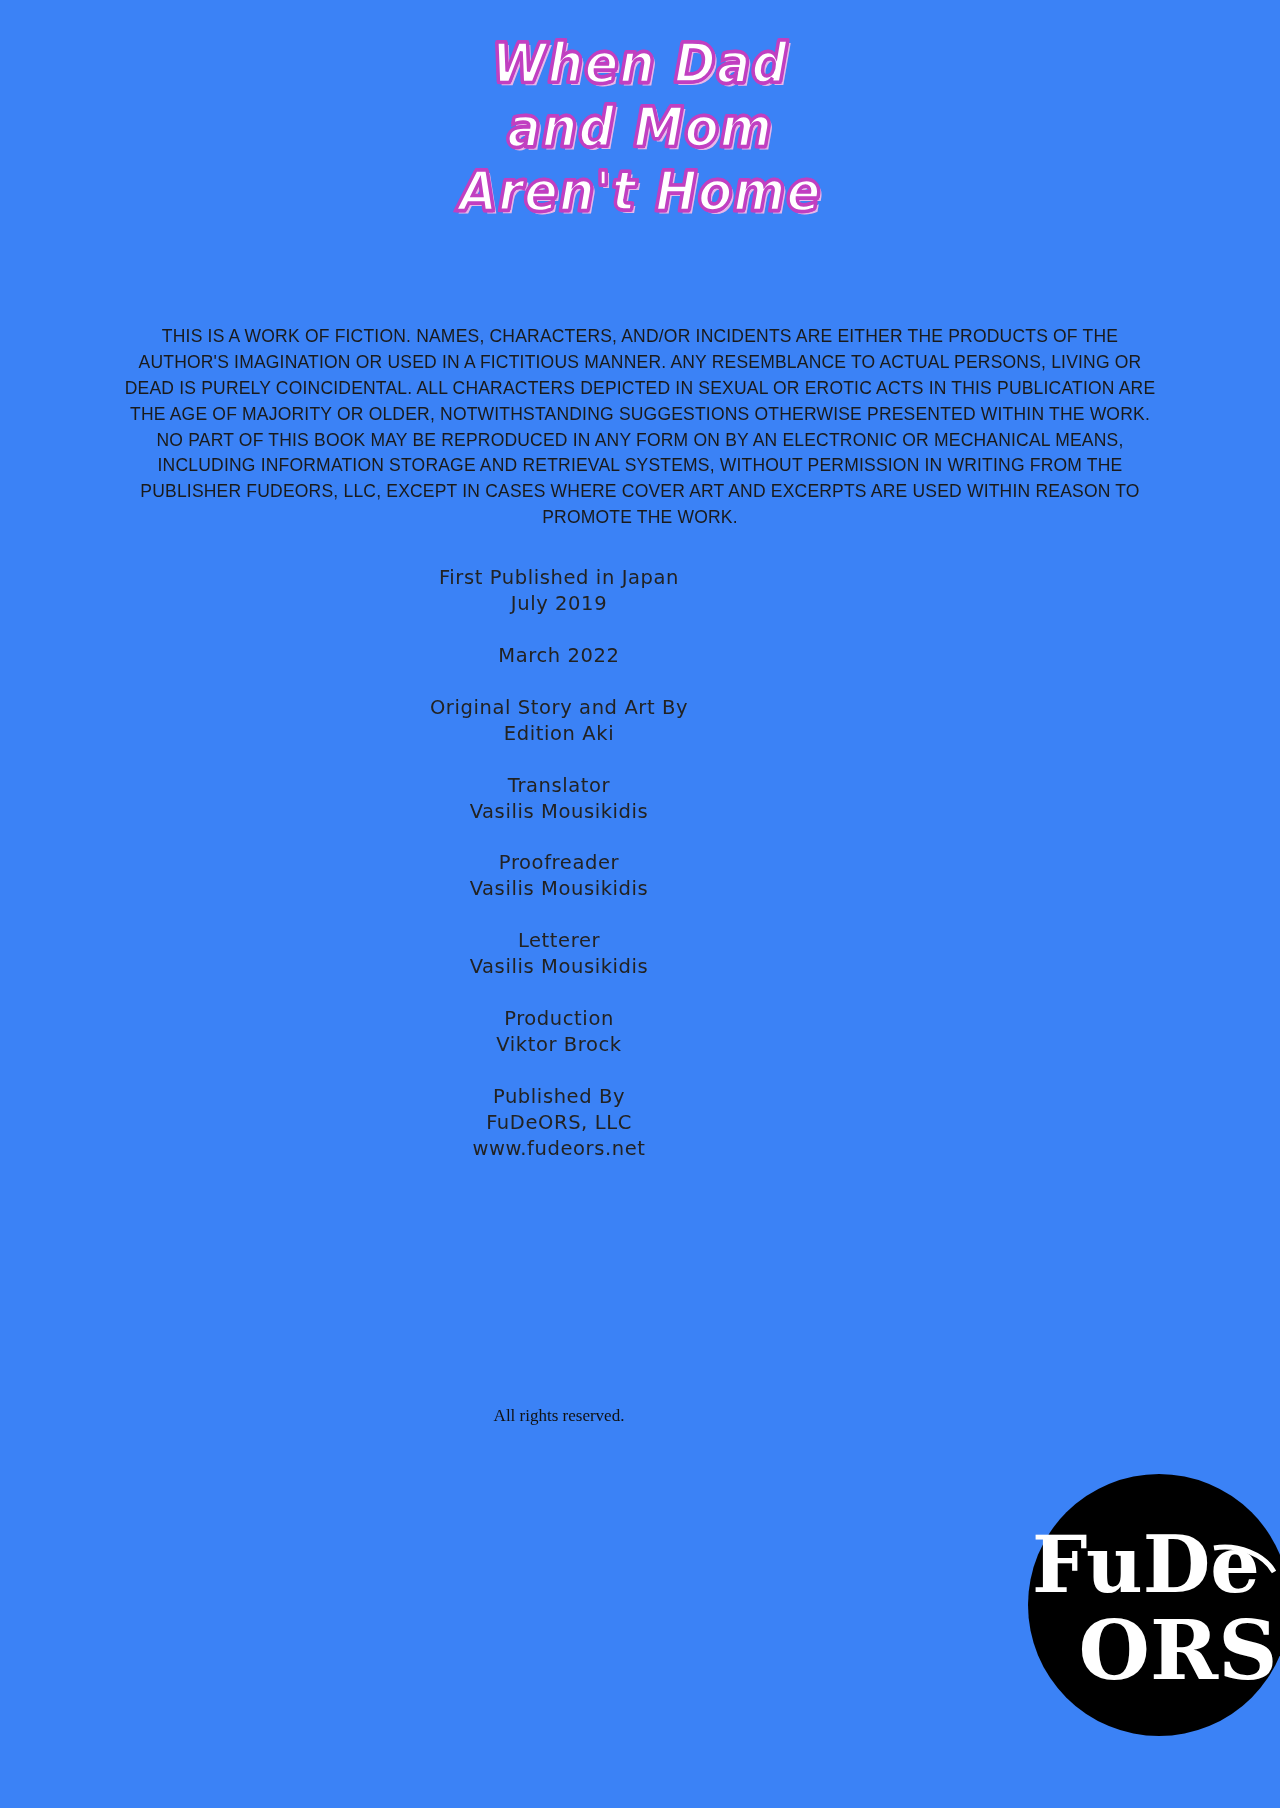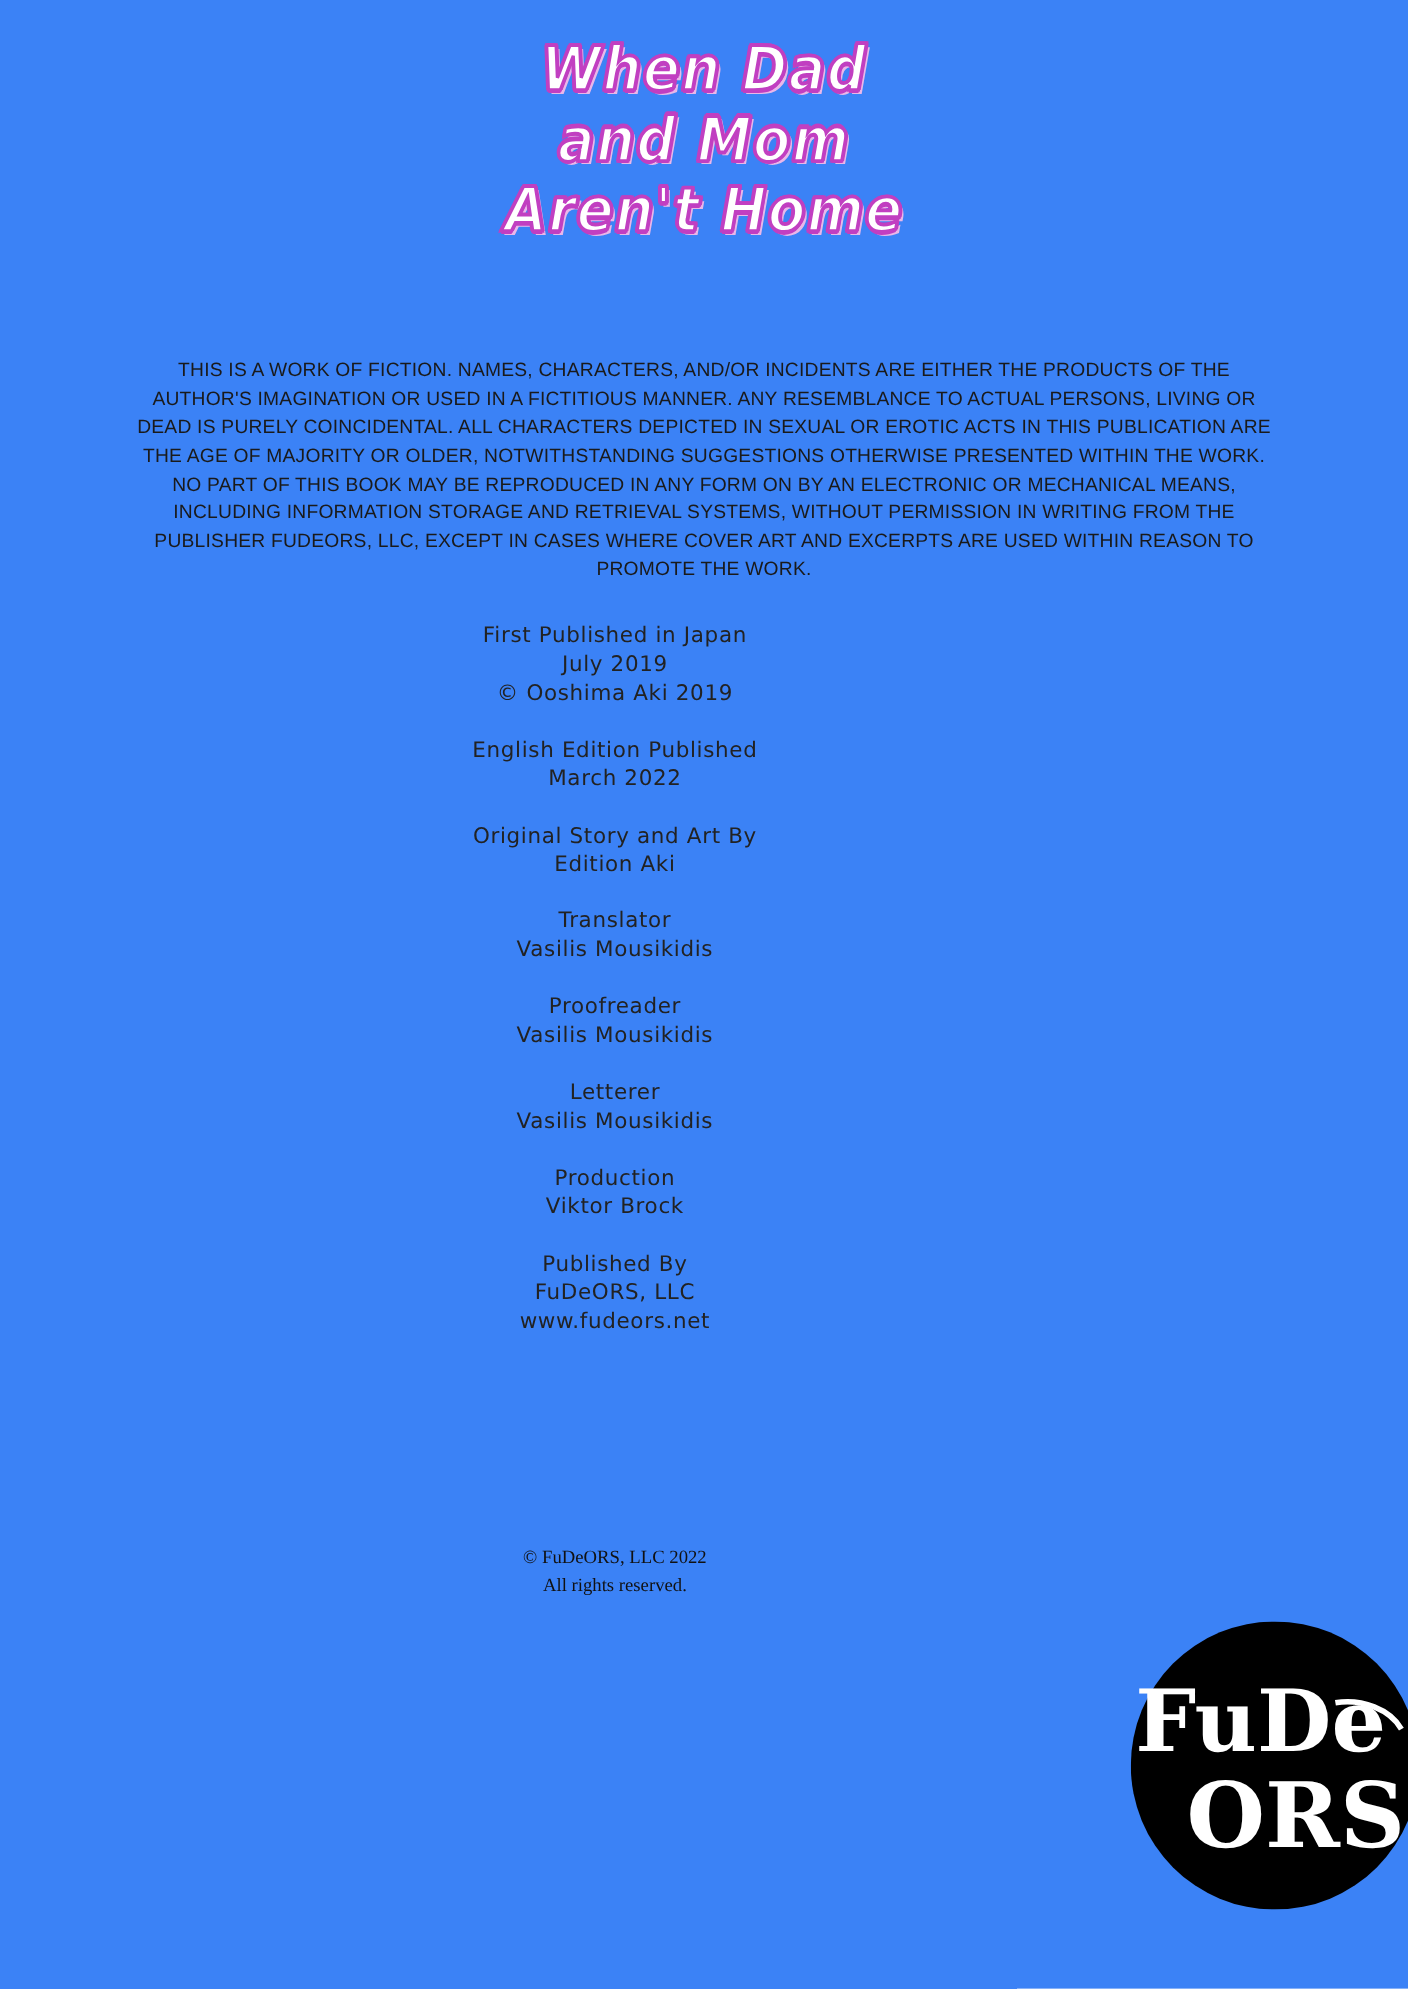--- a/index.html
+++ b/index.html
@@ -116,25 +116,23 @@
     <div class="title-line">Aren't Home</div>
   </div>
 
   <div class="disclaimer">THIS IS A WORK OF FICTION. NAMES, CHARACTERS, AND/OR INCIDENTS ARE EITHER THE PRODUCTS OF THE AUTHOR'S IMAGINATION OR USED IN A FICTITIOUS MANNER. ANY RESEMBLANCE TO ACTUAL PERSONS, LIVING OR DEAD IS PURELY COINCIDENTAL. ALL CHARACTERS DEPICTED IN SEXUAL OR EROTIC ACTS IN THIS PUBLICATION ARE THE AGE OF MAJORITY OR OLDER, NOTWITHSTANDING SUGGESTIONS OTHERWISE PRESENTED WITHIN THE WORK. NO PART OF THIS BOOK MAY BE REPRODUCED IN ANY FORM ON BY AN ELECTRONIC OR MECHANICAL MEANS, INCLUDING INFORMATION STORAGE AND RETRIEVAL SYSTEMS, WITHOUT PERMISSION IN WRITING FROM THE PUBLISHER FUDEORS, LLC, EXCEPT IN CASES WHERE COVER ART AND EXCERPTS ARE USED WITHIN REASON TO PROMOTE THE WORK.</div>
 
   <div class="credits">
 
     <div class="credit-group">
       <div>First Published in Japan</div>
       <div>July 2019</div>
-      <div>© Ooshima Aki 2019</div>
     </div>
 
     <div class="credit-group">
-      <div>English Edition Published</div>
       <div>March 2022</div>
     </div>
 
     <div class="credit-group">
       <div>Original Story and Art By</div>
       <div>Edition Aki</div>
     </div>
 
     <div class="credit-group">
       <div>Translator</div>
@@ -158,21 +156,20 @@
 
     <div class="credit-group">
       <div>Published By</div>
       <div>FuDeORS, LLC</div>
       <div>www.fudeors.net</div>
     </div>
 
   </div>
 
   <div class="footer">
-    <div>© FuDeORS, LLC 2022</div>
     <div>All rights reserved.</div>
   </div>
 
   <div class="logo">
     <svg viewBox="0 0 262 262" xmlns="http://www.w3.org/2000/svg">
       <circle cx="131" cy="131" r="131" fill="#000000"></circle>
       <text x="118" y="118" font-family="'DejaVu Serif', serif" font-size="78" font-weight="bold" fill="#ffffff" text-anchor="middle">FuDe</text>
       <text x="150" y="205" font-family="'DejaVu Serif', serif" font-size="82" font-weight="bold" fill="#ffffff" text-anchor="middle">ORS</text>
       <path d="M186 74 C210 70 236 80 246 98" stroke="#ffffff" stroke-width="5" fill="none"></path>
     </svg>

